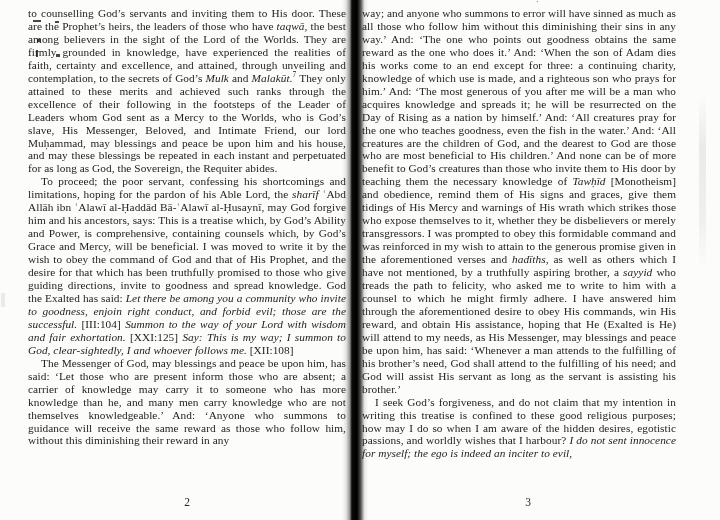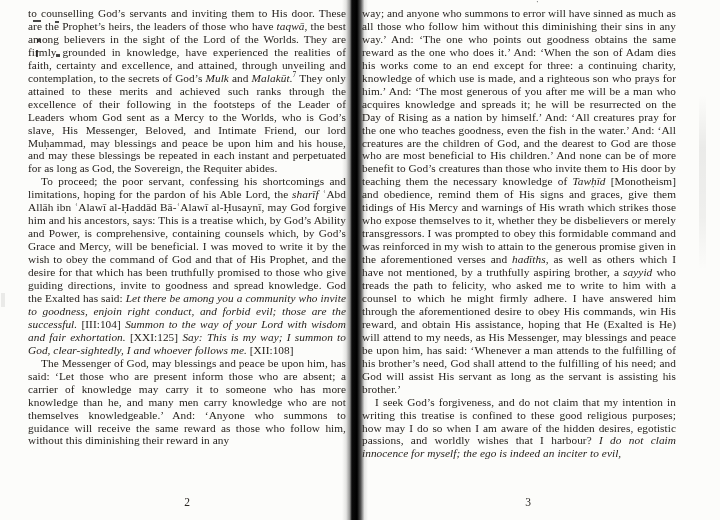--- a/index.html
+++ b/index.html
@@ -83,21 +83,21 @@
   <div class="text-col col-left">
       <p class="para"><span>to counselling God’s servants and inviting them to His door. These are the Prophet’s heirs, the leaders of those who have </span><span class="it">taqwā</span><span>, the best among believers in the sight of the Lord of the Worlds. They are firmly grounded in knowledge, have experienced the realities of faith, certainty and excellence, and attained, through unveiling and contemplation, to the secrets of God’s </span><span class="it">Mulk</span><span> and </span><span class="it">Malakūt</span><span>.</span><sup>7</sup><span> They only attained to these merits and achieved such ranks through the excellence of their following in the footsteps of the Leader of Leaders whom God sent as a Mercy to the Worlds, who is God’s slave, His Messenger, Beloved, and Intimate Friend, our lord Muḥammad, may blessings and peace be upon him and his house, and may these blessings be repeated in each instant and perpetuated for as long as God, the Sovereign, the Requiter abides.</span></p>
       <p class="para indent"><span>To proceed; the poor servant, confessing his shortcomings and limitations, hoping for the pardon of his Able Lord, the </span><span class="it">sharīf</span><span> ʿAbd Allāh ibn ʿAlawī al-Ḥaddād Bā-ʿAlawī al-Ḥusaynī, may God forgive him and his ancestors, says: This is a treatise which, by God’s Ability and Power, is comprehensive, containing counsels which, by God’s Grace and Mercy, will be beneficial. I was moved to write it by the wish to obey the command of God and that of His Prophet, and the desire for that which has been truthfully promised to those who give guiding directions, invite to goodness and spread knowledge. God the Exalted has said: </span><span class="it">Let there be among you a community who invite to goodness, enjoin right conduct, and forbid evil; those are the successful.</span><span> [III:104] </span><span class="it">Summon to the way of your Lord with wisdom and fair exhortation.</span><span> [XXI:125] </span><span class="it">Say: This is my way; I summon to God, clear-sightedly, I and whoever follows me.</span><span> [XII:108]</span></p>
       <p class="para indent"><span>The Messenger of God, may blessings and peace be upon him, has said: ‘Let those who are present inform those who are absent; a carrier of knowledge may carry it to someone who has more knowledge than he, and many men carry knowledge who are not themselves knowledgeable.’ And: ‘Anyone who summons to guidance will receive the same reward as those who follow him, without this diminishing their reward in any</span></p>
     </div>
 
   <div class="spine"></div>
 
   <div class="text-col col-right">
       <p class="para"><span>way; and anyone who summons to error will have sinned as much as all those who follow him without this diminishing their sins in any way.’ And: ‘The one who points out goodness obtains the same reward as the one who does it.’ And: ‘When the son of Adam dies his works come to an end except for three: a continuing charity, knowledge of which use is made, and a righteous son who prays for him.’ And: ‘The most generous of you after me will be a man who acquires knowledge and spreads it; he will be resurrected on the Day of Rising as a nation by himself.’ And: ‘All creatures pray for the one who teaches goodness, even the fish in the water.’ And: ‘All creatures are the children of God, and the dearest to God are those who are most beneficial to His children.’ And none can be of more benefit to God’s creatures than those who invite them to His door by teaching them the necessary knowledge of </span><span class="it">Tawḥīd</span><span> [Monotheism] and obedience, remind them of His signs and graces, give them tidings of His Mercy and warnings of His wrath which strikes those who expose themselves to it, whether they be disbelievers or merely transgressors. I was prompted to obey this formidable command and was reinforced in my wish to attain to the generous promise given in the aforementioned verses and </span><span class="it">hadīths</span><span>, as well as others which I have not mentioned, by a truthfully aspiring brother, a </span><span class="it">sayyid</span><span> who treads the path to felicity, who asked me to write to him with a counsel to which he might firmly adhere. I have answered him through the aforementioned desire to obey His commands, win His reward, and obtain His assistance, hoping that He (Exalted is He) will attend to my needs, as His Messenger, may blessings and peace be upon him, has said: ‘Whenever a man attends to the fulfilling of his brother’s need, God shall attend to the fulfilling of his need; and God will assist His servant as long as the servant is assisting his brother.’</span></p>
-      <p class="para indent"><span>I seek God’s forgiveness, and do not claim that my intention in writing this treatise is confined to these good religious purposes; how may I do so when I am aware of the hidden desires, egotistic passions, and worldly wishes that I harbour? </span><span class="it">I do not claim innocence for myself; the ego is indeed an inciter to evil,</span></p>
+      <p class="para indent"><span>I seek God’s forgiveness, and do not claim that my intention in writing this treatise is confined to these good religious purposes; how may I do so when I am aware of the hidden desires, egotistic passions, and worldly wishes that I harbour? </span><span class="it">I do not sent innocence for myself; the ego is indeed an inciter to evil,</span></p>
     </div>
 
   <div class="folio folio-left">2</div>
   <div class="folio folio-right">3</div>
 
   <div class="right-streak"></div>
   <div class="speck sp1"></div>
   <div class="speck sp2"></div>
   <div class="speck sp3"></div>
   <div class="speck sp4"></div>

